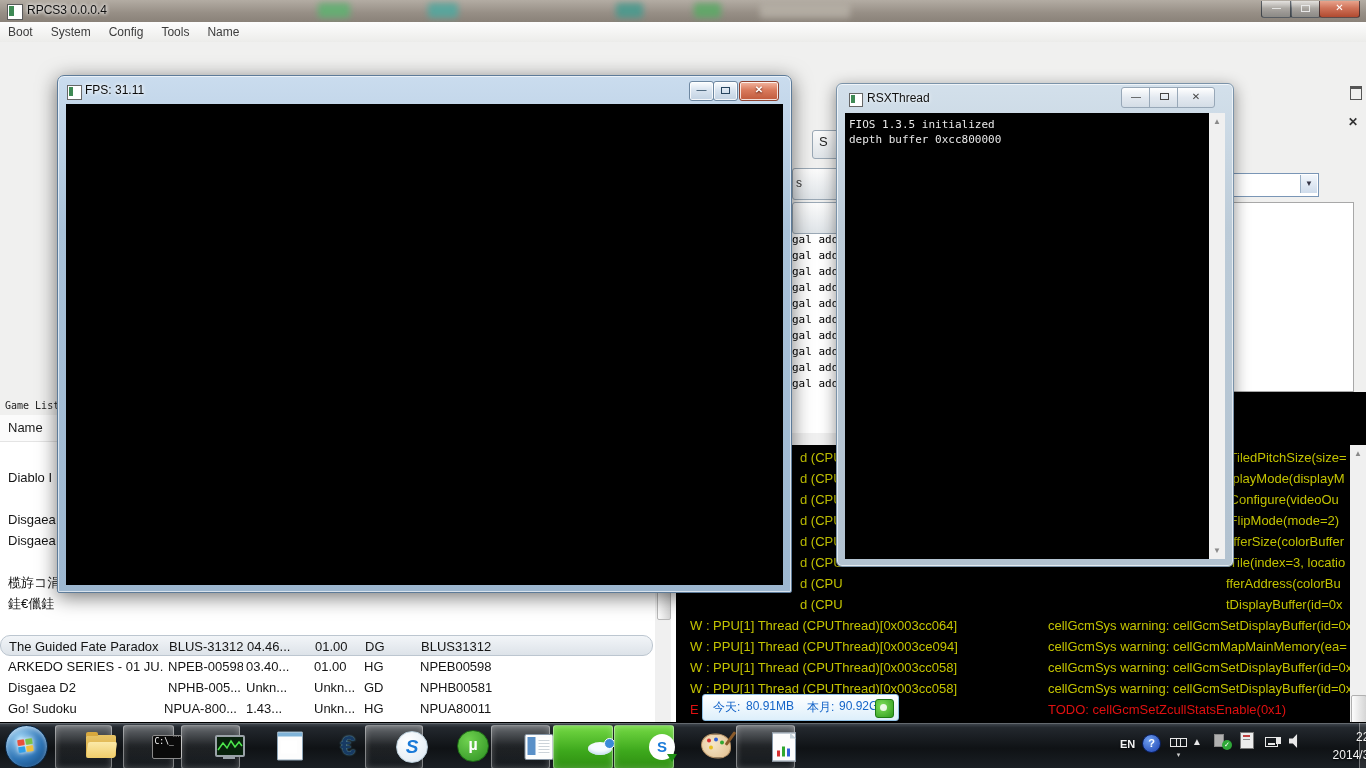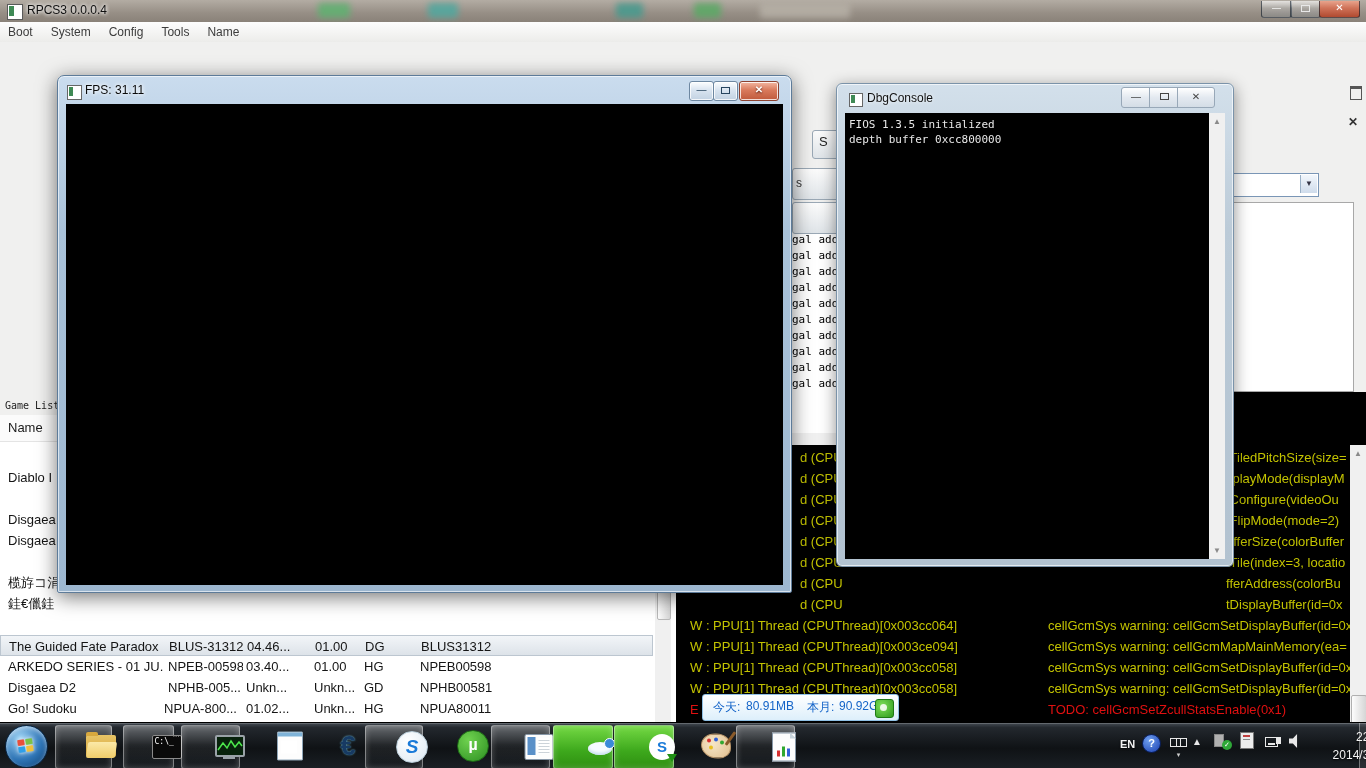--- a/index.html
+++ b/index.html
@@ -43,21 +43,21 @@
     background:linear-gradient(#f2f7fc,#cfdceb);border-left:1px solid #9ab0c6;color:#334;font-size:8px;text-align:center;line-height:18px;}
   #registers{left:1232px;top:160px;width:120px;height:188px;background:#fff;border:1px solid #a8a8a8;}
 
   
   #gl-caption{left:0;top:355px;width:676px;height:18px;background:#f0f0ef;
     font-family:"DejaVu Sans Mono",monospace;font-size:10px;color:#222;padding-left:5px;line-height:17px;box-sizing:border-box;}
   #gl-header{left:0;top:373px;width:655px;height:26px;background:#fbfbfb;border-bottom:1px solid #e4e4e4;}
   #gl-header span{position:absolute;left:8px;top:5px;font-size:13px;color:#1a1a1a;}
   #gl-body{left:0;top:404px;width:655px;height:308px;background:#fff;overflow:hidden;}
   .gl-row{position:absolute;left:0;width:653px;height:21px;}
-  .gl-row.selected{background:linear-gradient(#f2f5f8,#dde3e9);border:1px solid #bcc6d0;box-sizing:border-box;border-radius:0;}
+  .gl-row.selected{background:linear-gradient(#f2f5f8,#dde3e9);border:1px solid #bcc6d0;box-sizing:border-box;border-radius:10px;}
   .gl-cell{position:absolute;top:0;font-size:13px;color:#151515;line-height:21px;white-space:nowrap;overflow:hidden;}
   #gl-bg{left:0;top:399px;width:676px;height:321px;background:#fff;}
   .sbar{background:#f0f0f0;}
   .sarrow{position:absolute;font-size:8px;color:#8a8a8a;width:16px;text-align:center;}
   #gl-vscroll{left:655px;top:373px;width:16px;height:339px;}
   #gl-vthumb{position:absolute;left:2px;top:18px;width:12px;height:185px;background:linear-gradient(90deg,#fdfdfd,#d5d5d5);border:1px solid #b8b8b8;border-radius:2px;}
   #gl-hscroll{left:0;top:712px;width:655px;height:8px;}
   #gl-hthumb{position:absolute;left:14px;top:1px;width:120px;height:6px;background:#cfcfcf;border-radius:2px;}
 
   
@@ -286,21 +286,21 @@
           <div class="gl-cell" style="left: 8px; width: 155px;">Disgaea D2</div>
           <div class="gl-cell" style="left: 168px; width: 75px;">NPHB-005...</div>
           <div class="gl-cell" style="left: 246px; width: 64px;">Unkn...</div>
           <div class="gl-cell" style="left: 314px; width: 46px;">Unkn...</div>
           <div class="gl-cell" style="left: 364px; width: 52px;">GD</div>
           <div class="gl-cell" style="left: 420px; width: 230px;">NPHB00581</div>
         </div>
         <div class="gl-row" style="top: 252px;">
           <div class="gl-cell" style="left: 8px; width: 155px;">Go! Sudoku</div>
           <div class="gl-cell" style="left: 164px; width: 75px;">NPUA-800...</div>
-          <div class="gl-cell" style="left: 246px; width: 64px;">01.02...</div>
+          <div class="gl-cell" style="left: 246px; width: 64px;">1.43...</div>
           <div class="gl-cell" style="left: 314px; width: 46px;">Unkn...</div>
           <div class="gl-cell" style="left: 364px; width: 52px;">HG</div>
           <div class="gl-cell" style="left: 420px; width: 230px;">NPUA80011</div>
         </div>
         <div class="gl-row" style="top: 273px;">
           <div class="gl-cell" style="left: 8px; width: 155px;">Wizardry Labyrinth of Lo...</div>
           <div class="gl-cell" style="left: 168px; width: 75px;">NPUB-304...</div>
           <div class="gl-cell" style="left: 246px; width: 64px;">03.50...</div>
           <div class="gl-cell" style="left: 314px; width: 46px;">01.00</div>
           <div class="gl-cell" style="left: 364px; width: 52px;">HG</div>
@@ -399,21 +399,21 @@
     <div id="fps-icon"></div>
     <span id="fps-title">FPS: 31.11</span>
     <div class="fps-btn" style="left:631px;width:23px;">—</div>
     <div class="fps-btn" style="left:655px;width:23px;"><span class="sq" style="width:7px;height:5px;border-color:#27455f;margin-top:5px;"></span></div>
     <div class="fps-btn red" style="left:681px;width:38px;">✕</div>
     <div id="fps-content"></div>
   </div>
 
   <div id="dbgc-win" class="abs">
     <div id="dbgc-icon"></div>
-    <span id="dbgc-title">DbgConsole</span>
+    <span id="dbgc-title">RSXThread</span>
     <div class="dbgc-btn" style="left:284px;border-radius:3px 0 0 3px;">—</div>
     <div class="dbgc-btn" style="left:312px;"><span class="sq" style="width:7px;height:5px;border-color:#444;margin-top:5px;"></span></div>
     <div class="dbgc-btn" style="left:340px;width:36px;border-radius:0 3px 3px 0;">✕</div>
     <div id="dbgc-output">
         <div class="dbg-line">FIOS 1.3.5 initialized</div>
         <div class="dbg-line">depth buffer 0xcc800000</div>
       </div>
     <div id="dbgc-vscroll">
       <span class="sarrow" style="top:4px;left:0;">▲</span>
       <span class="sarrow" style="bottom:4px;left:0;">▼</span>

